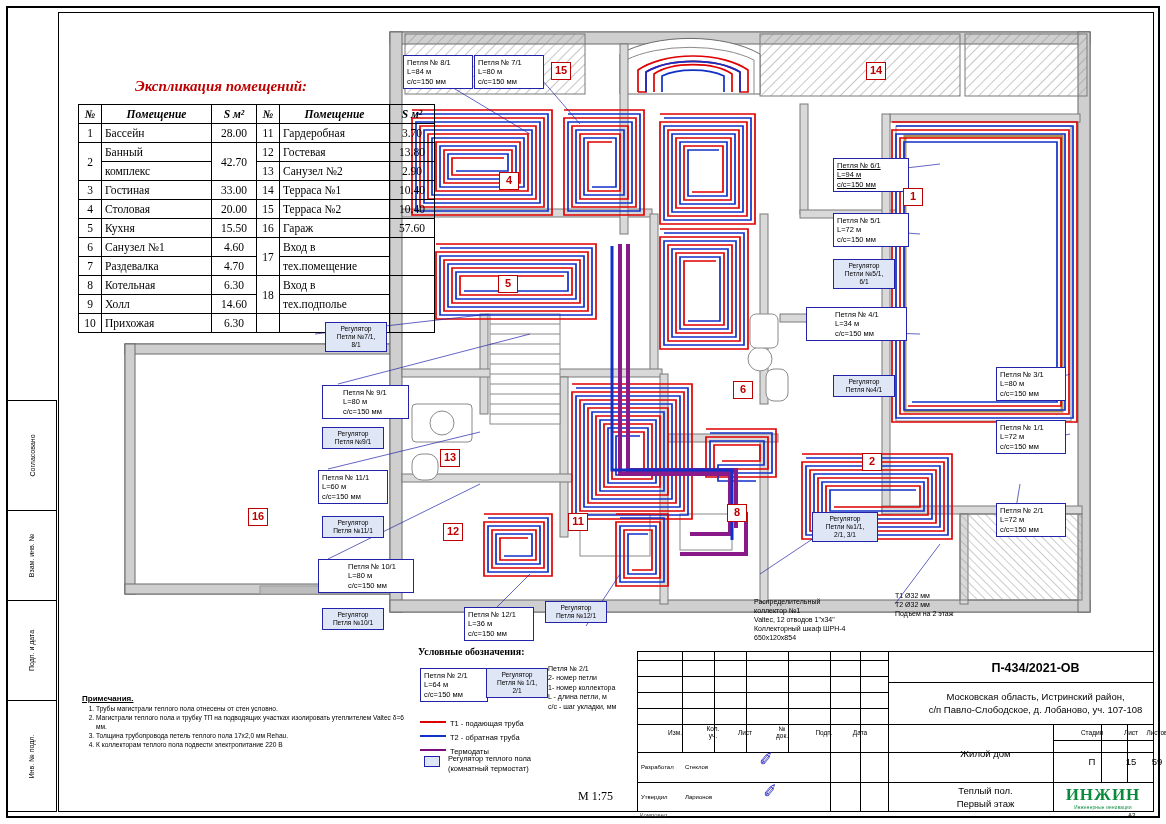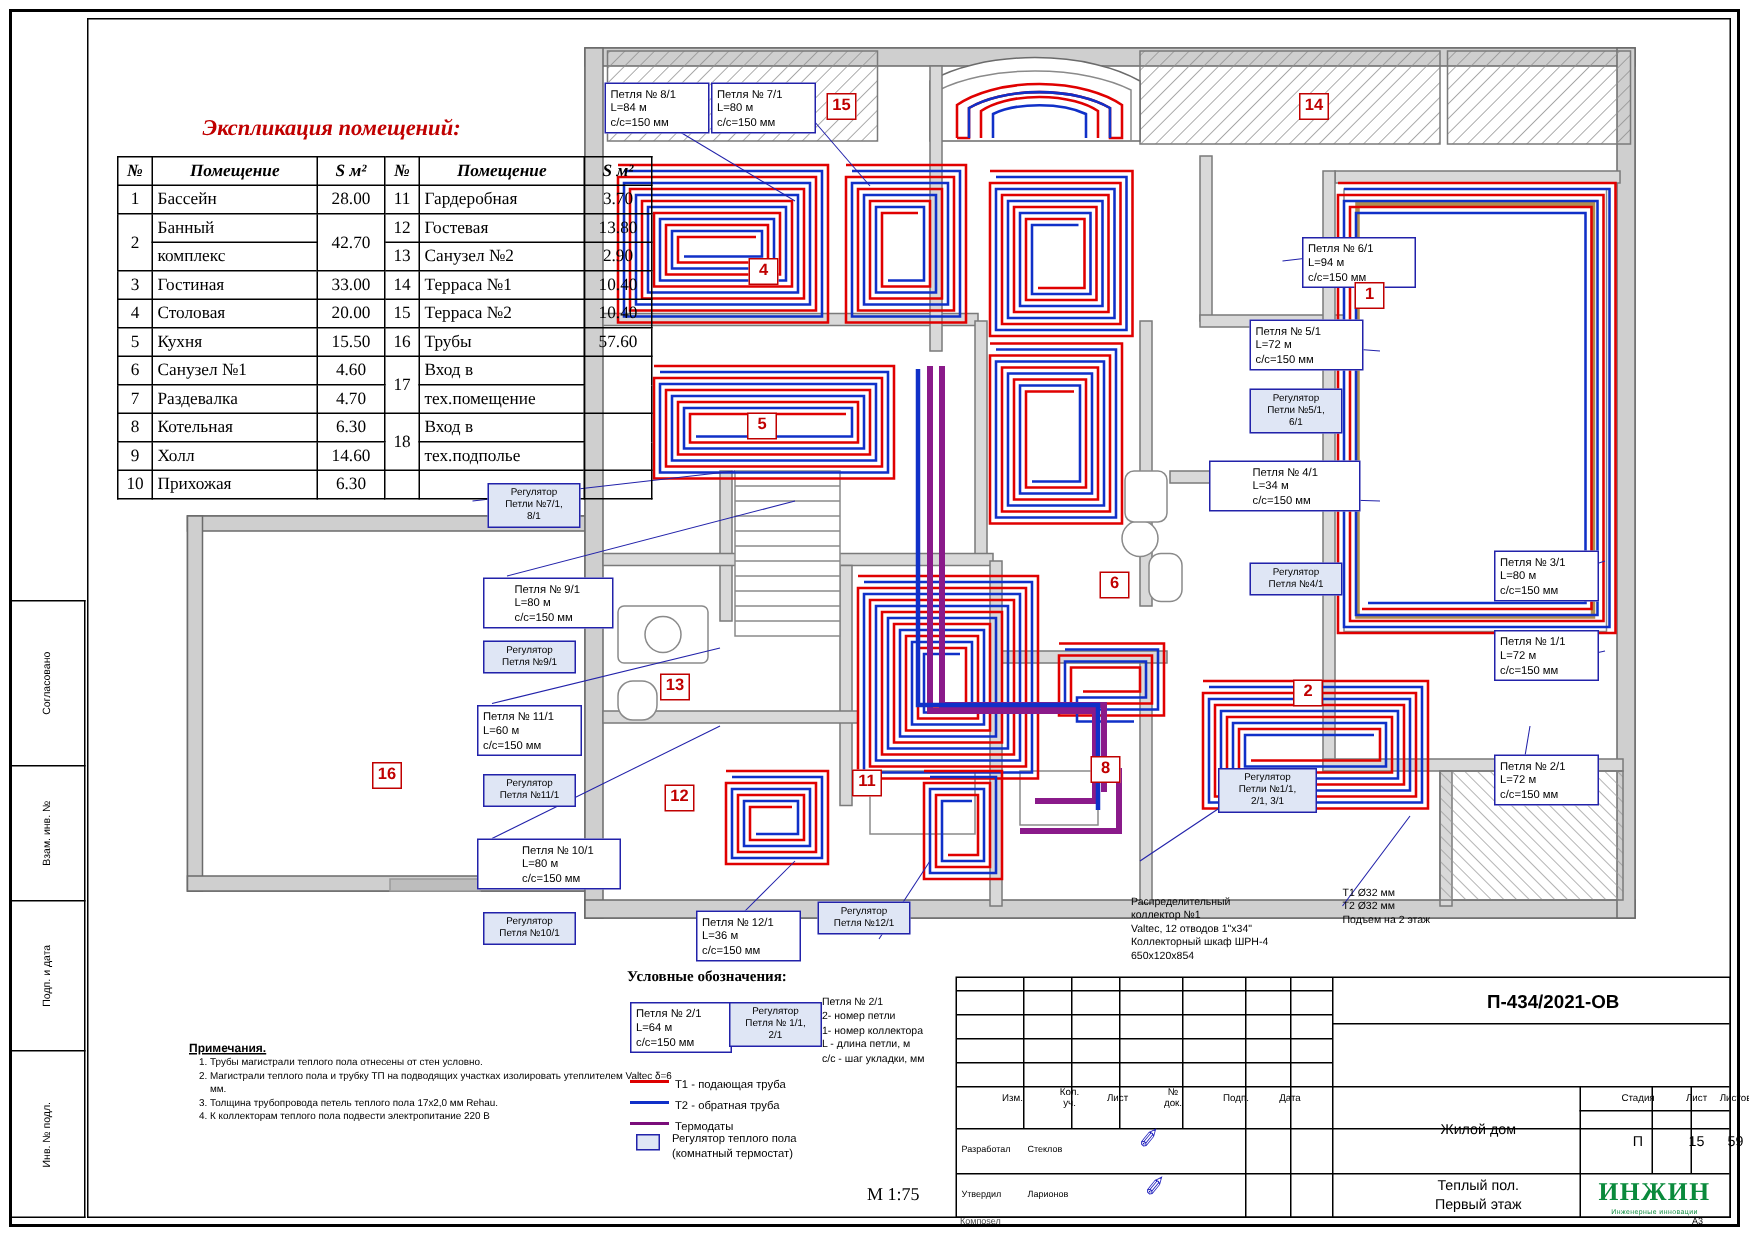--- a/index.html
+++ b/index.html
@@ -335,21 +335,21 @@
           <td class="c-area">20.00</td>
           <td class="c-num">15</td>
           <td class="c-name">Терраса №2</td>
           <td class="c-area">10.40</td>
         </tr>
     <tr>
           <td class="c-num">5</td>
           <td class="c-name">Кухня</td>
           <td class="c-area">15.50</td>
           <td class="c-num">16</td>
-          <td class="c-name">Трубы</td>
+          <td class="c-name">Гараж</td>
           <td class="c-area">57.60</td>
         </tr>
     <tr>
           <td class="c-num">6</td>
           <td class="c-name">Санузел №1</td>
           <td class="c-area">4.60</td>
           <td class="c-num" rowspan="2">17</td>
           <td class="c-name">Вход в</td>
           <td class="c-area" rowspan="2"></td>
         </tr>
@@ -383,21 +383,21 @@
         </tr>
   </tbody>
     </table>
 
   <div class="abs loopbox" style="left:403px;top:55px;width:62px;">Петля № 8/1
 L=84 м
 с/с=150 мм</div>
   <div class="abs loopbox" style="left:474px;top:55px;width:62px;">Петля № 7/1
 L=80 м
 с/с=150 мм</div>
-  <div class="abs loopbox" style="left:868px;top:158px;width:68px;">Петля № 6/1
+  <div class="abs loopbox" style="left:833px;top:158px;width:68px;text-decoration:underline;">Петля № 6/1
 L=94 м
 с/с=150 мм</div>
   <div class="abs loopbox" style="left:833px;top:213px;width:68px;">Петля № 5/1
 L=72 м
 с/с=150 мм</div>
   <div class="abs loopbox" style="left:806px;top:307px;width:68px;padding-left:28px;">Петля № 4/1
 L=34 м
 с/с=150 мм</div>
   <div class="abs loopbox" style="left:996px;top:367px;width:62px;">Петля № 3/1
 L=80 м
@@ -484,39 +484,41 @@
   </div>
   <div class="abs" style="left:420px;top:740px;">
     <span class="sw sw3"></span><span class="legend-text">Термодаты</span>
   </div>
   <div class="abs" style="left:420px;top:754px;display:flex;align-items:flex-start;">
     <span style="display:inline-block;width:14px;height:9px;border:1px solid #2222aa;background:#dfe6f5;margin:2px 8px 0 4px;"></span>
     <span class="legend-text" style="white-space:pre-line;">Регулятор теплого пола
 (комнатный термостат)</span>
   </div>
 
-  <div class="abs notes" style="left:82px;top:694px;width:330px;margin-left:44px;">
+  <div class="abs notes" style="left:82px;top:694px;width:330px;">
     <div class="notes-title">Примечания.</div>
     <ol>
       <li>Трубы магистрали теплого пола отнесены от стен условно.</li>
       <li>Магистрали теплого пола и трубку ТП на подводящих участках изолировать утеплителем Valtec δ=6 мм.</li>
       <li>Толщина трубопровода петель теплого пола 17х2,0 мм Rehau.</li>
       <li>К коллекторам теплого пола подвести электропитание 220 В</li>
     </ol>
   </div>
 
   <div class="abs scale">М 1:75</div>
   <div class="abs kompas">Компоsел</div>
   <div class="abs a3">А3</div>
 
   <div class="tb">
 
     <div class="tbcell big" style="left:250px;top:2px;width:265px;height:28px;">П-434/2021-ОВ</div>
     <div class="tbt" style="left:250px;top:30px;width:265px;height:0;"></div>
 
+    <div class="tbcell mid" style="left:250px;top:32px;width:265px;height:40px;white-space:pre-line;line-height:1.35;">Московская область, Истринский район,
+с/п Павло-Слободское, д. Лобаново, уч. 107-108</div>
 
     <div style="left:0;top:72px;width:515px;height:0;border-top:1px solid #000;"></div>
     <div style="left:0;top:100px;width:515px;height:0;border-top:1px solid #000;"></div>
     <div style="left:0;top:130px;width:515px;height:0;border-top:1px solid #000;"></div>
     <div style="left:0;top:56px;width:250px;height:0;border-top:1px solid #000;"></div>
     <div style="left:0;top:40px;width:250px;height:0;border-top:1px solid #000;"></div>
     <div style="left:0;top:24px;width:250px;height:0;border-top:1px solid #000;"></div>
     <div style="left:0;top:8px;width:250px;height:0;border-top:1px solid #000;"></div>
 
     <div style="left:44px;top:0;width:0;height:100px;border-left:1px solid #000;"></div>

